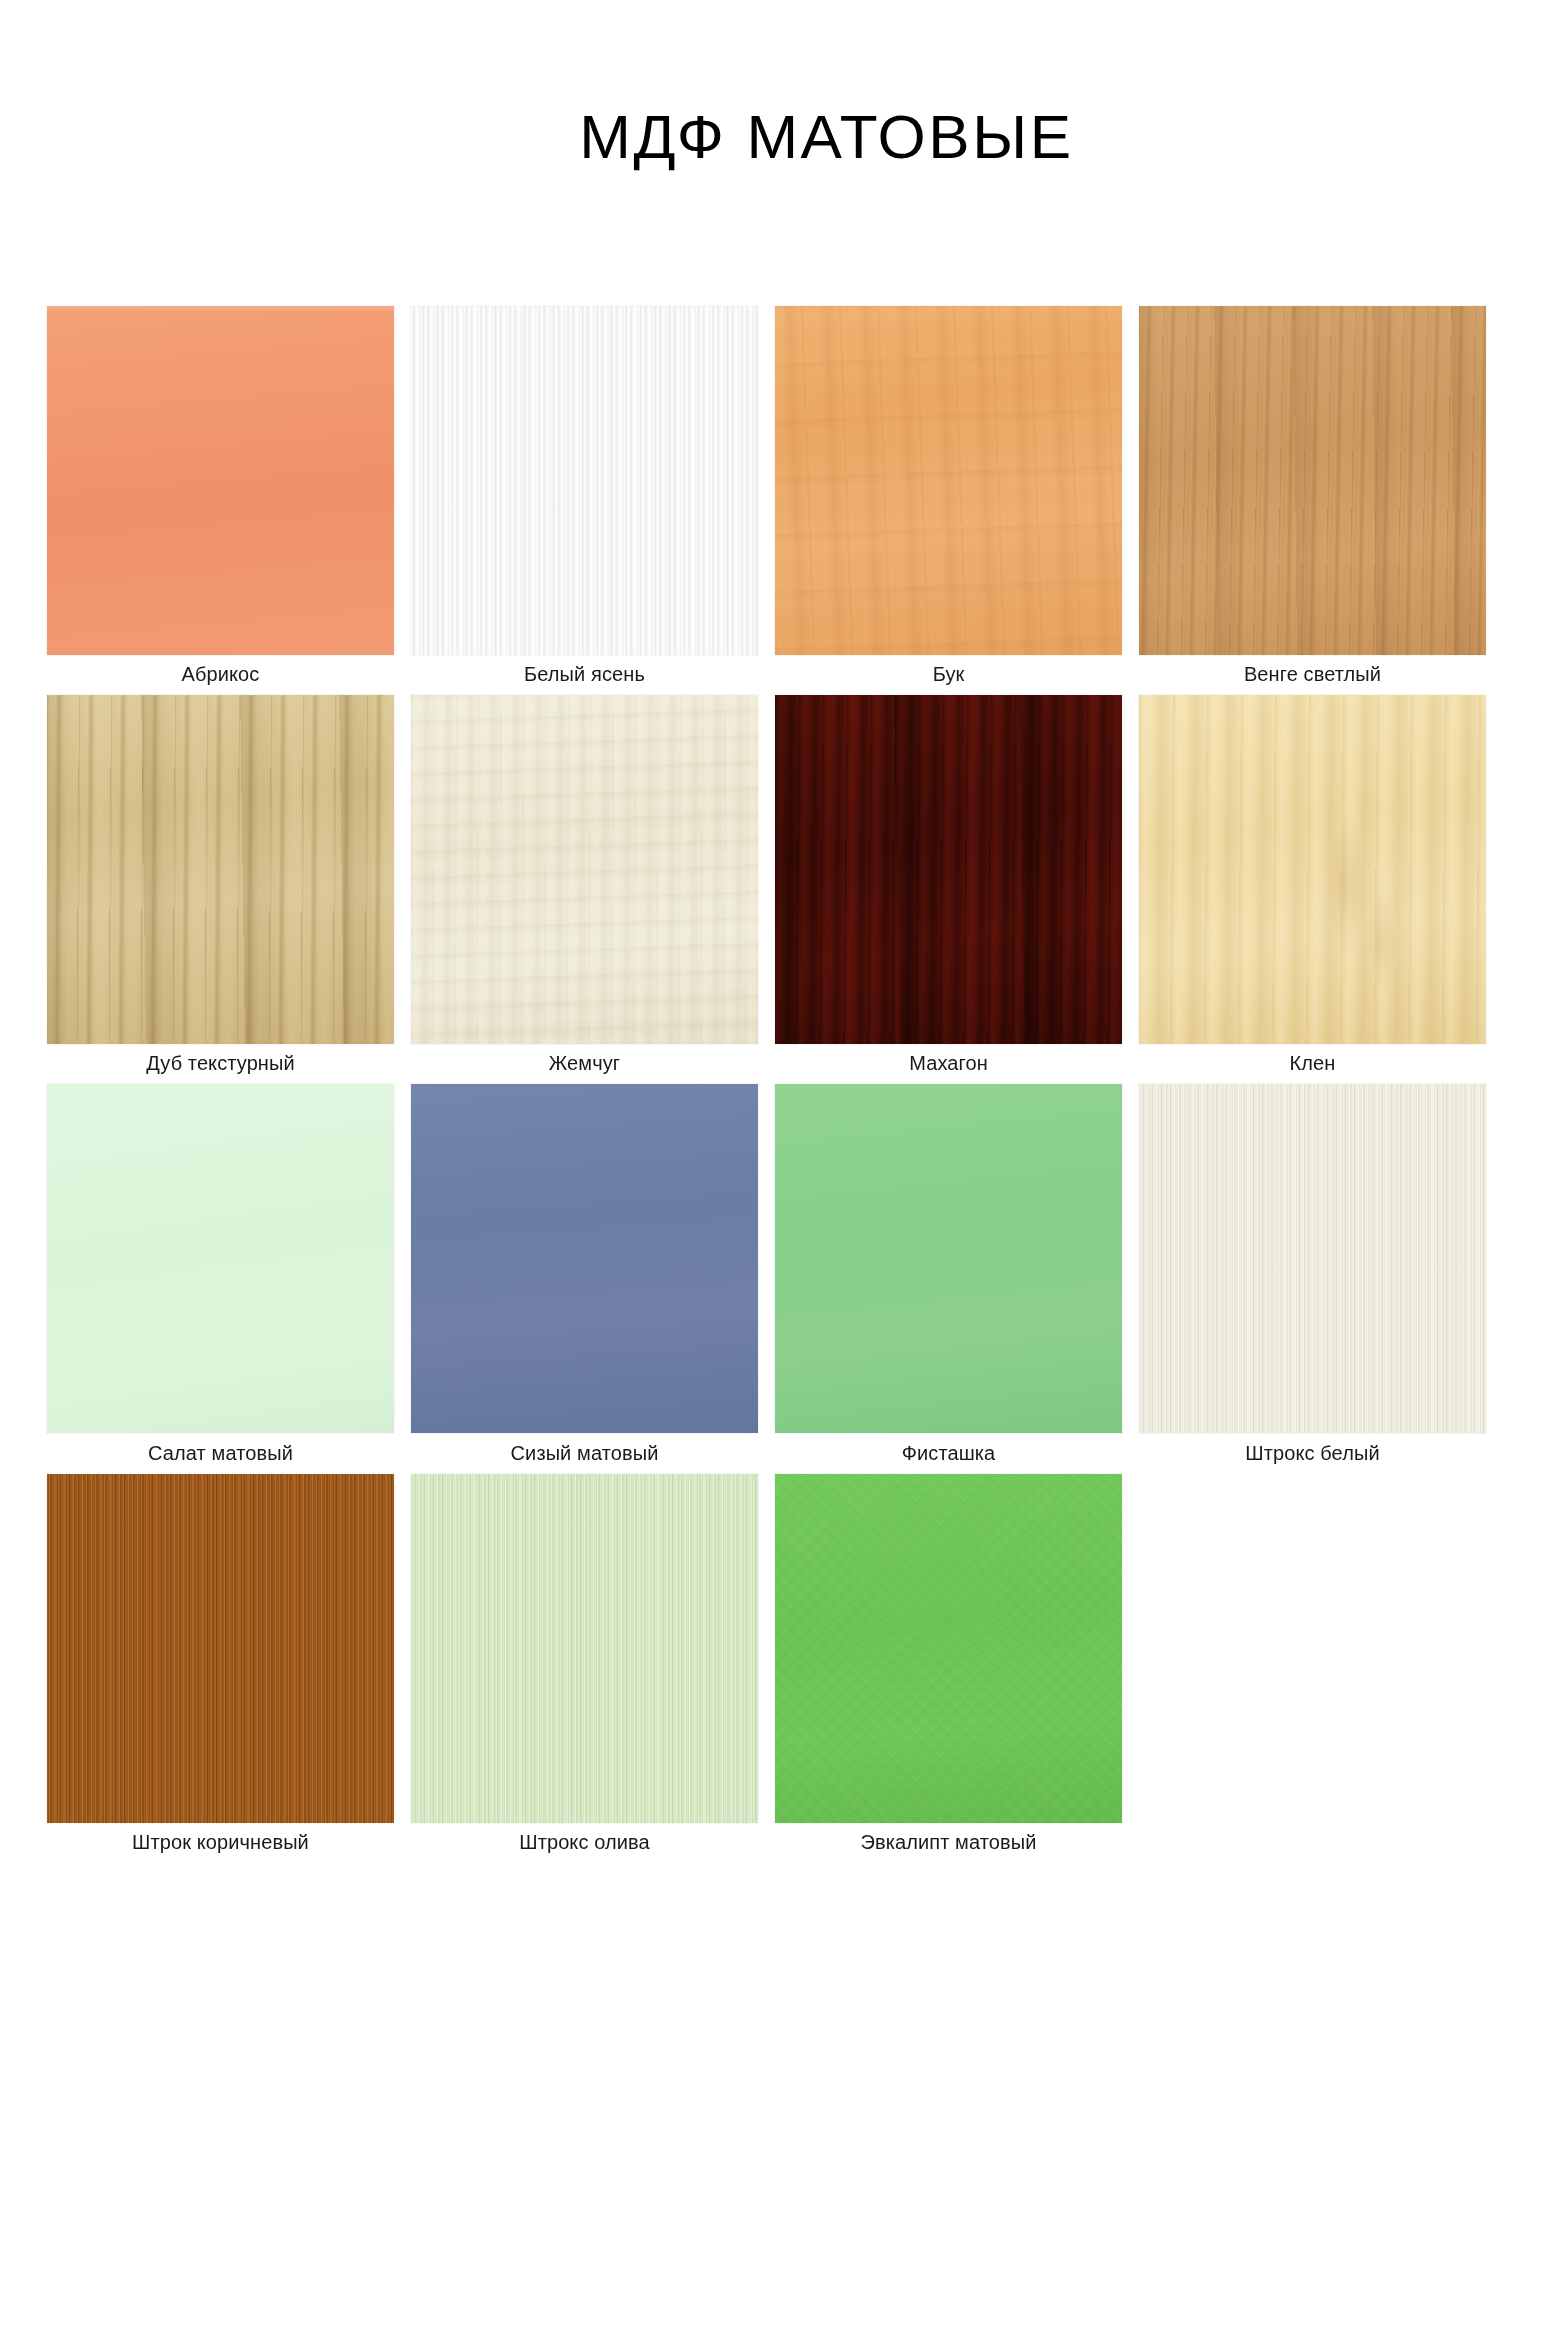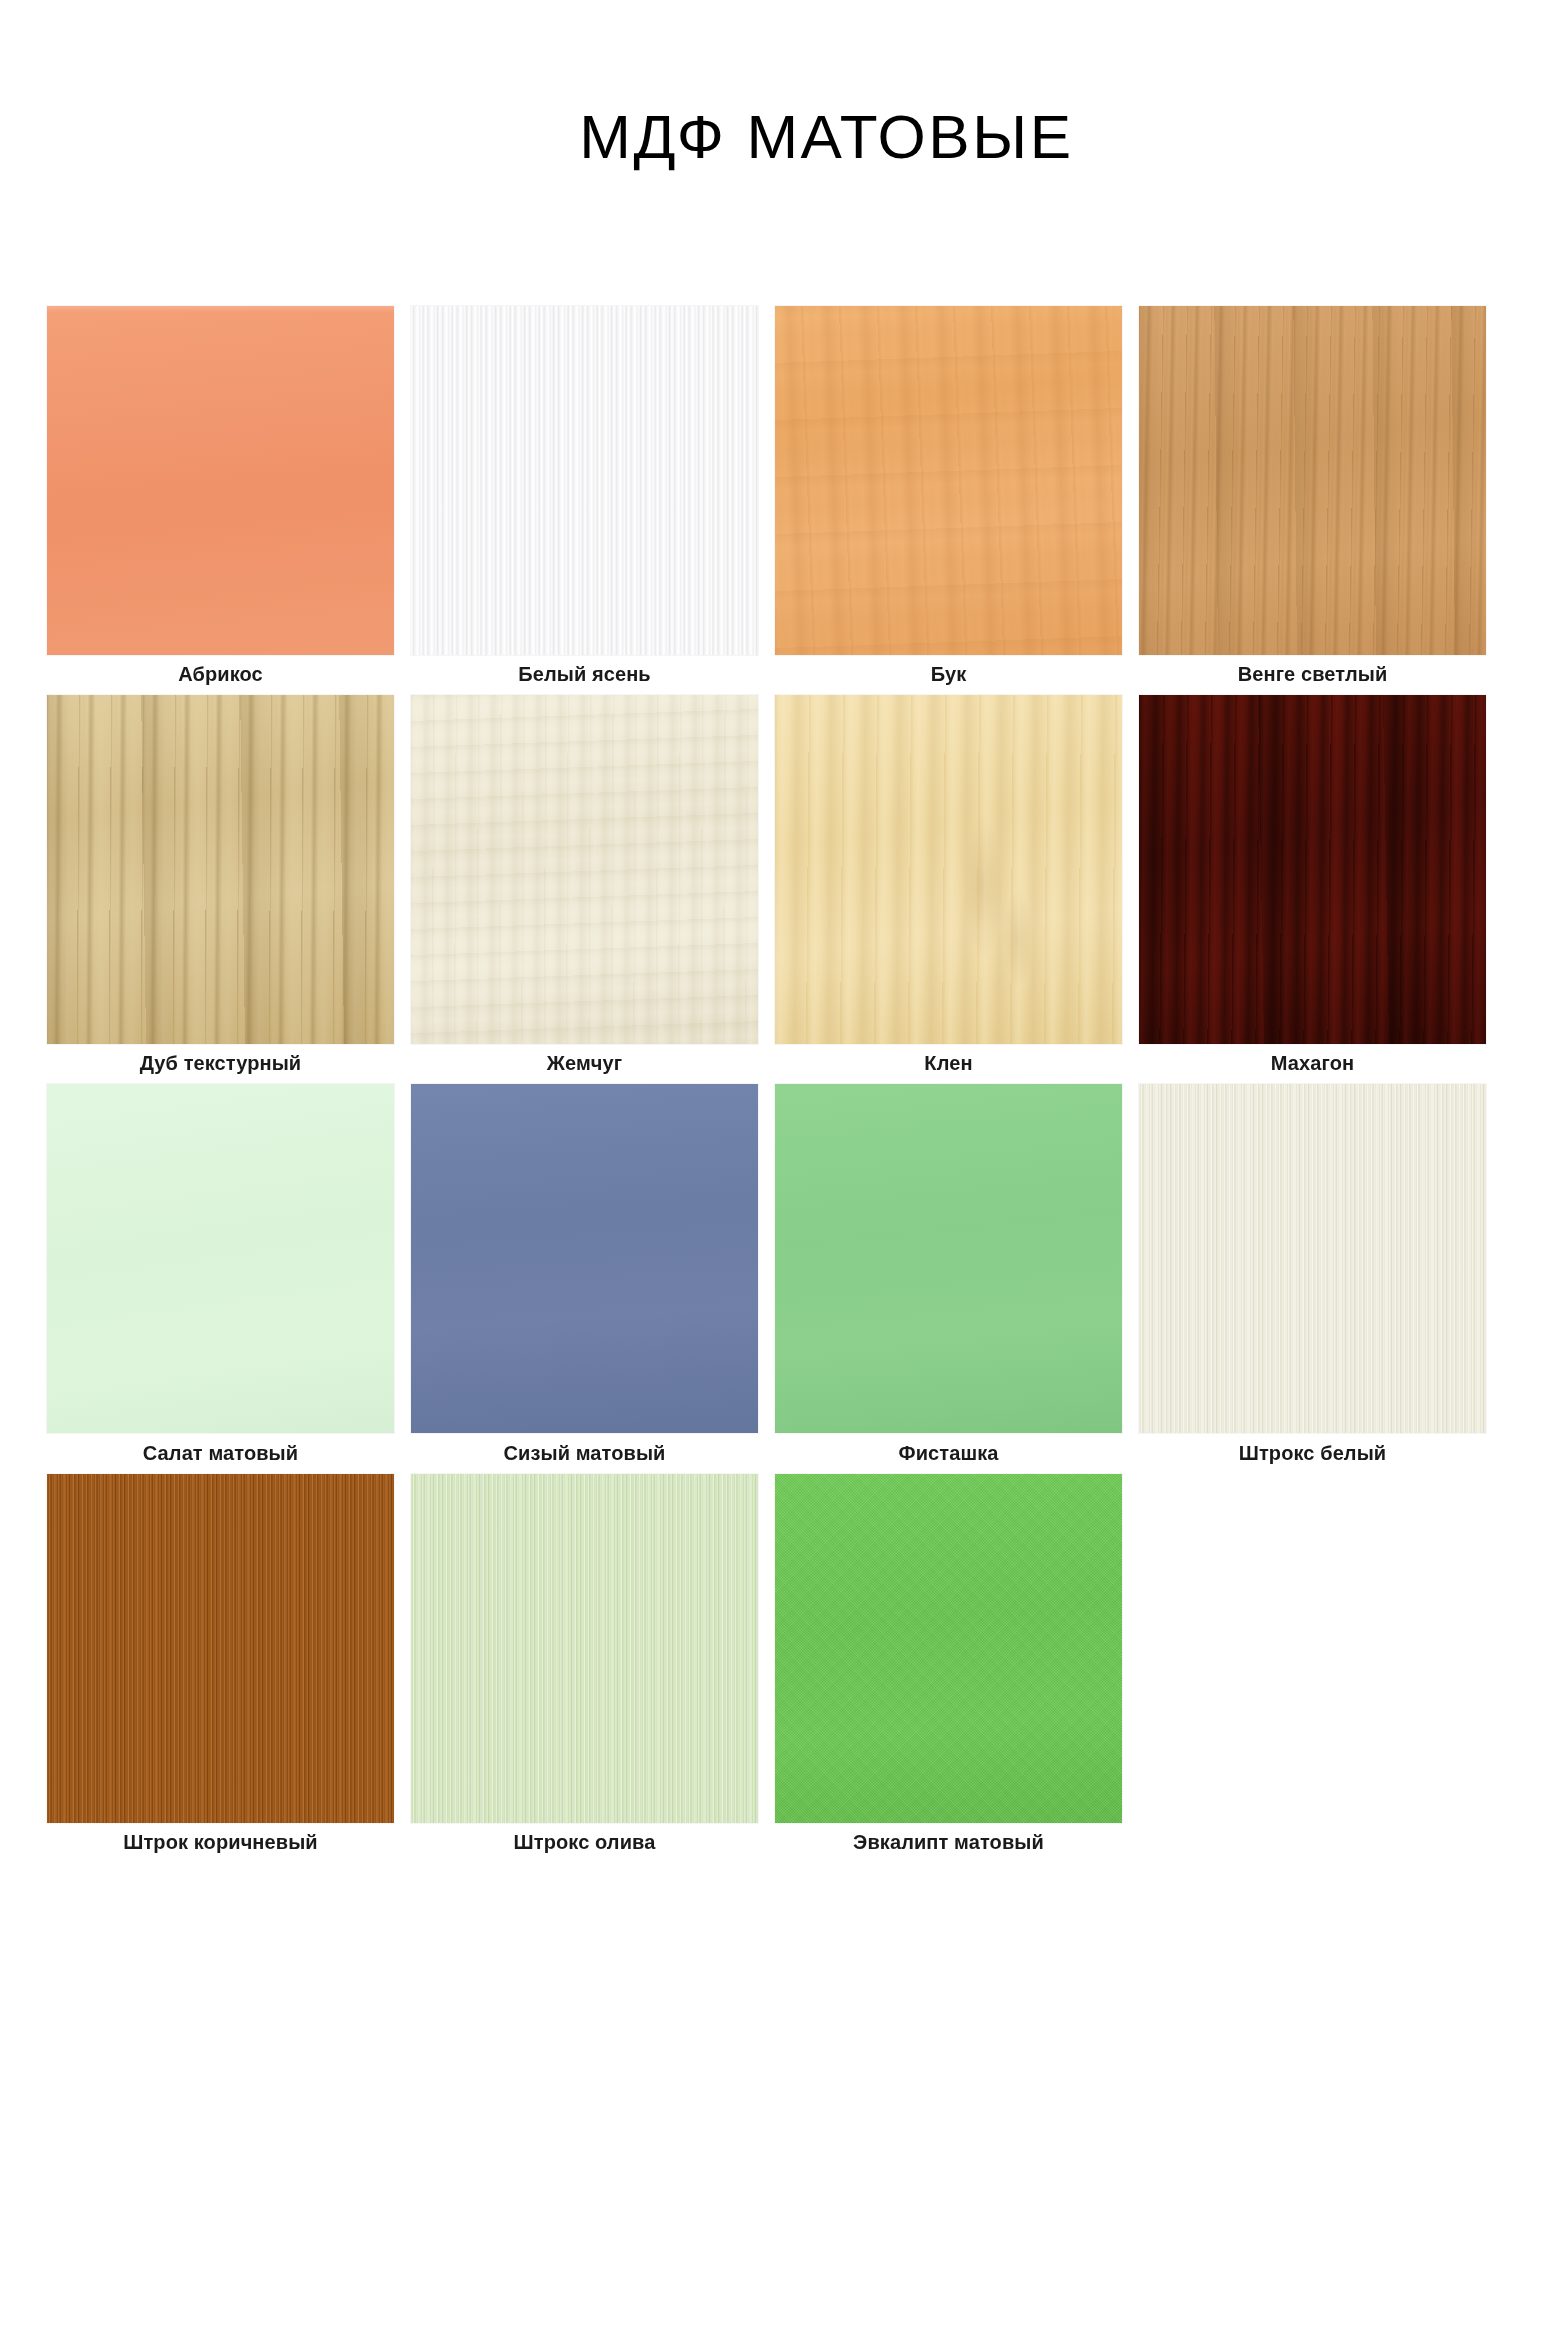--- a/index.html
+++ b/index.html
@@ -71,21 +71,21 @@
 
   .swatch-chip .tex {
     position: absolute;
     inset: 0;
   }
 
   .swatch-label {
     width: 349px;
     text-align: center;
     font-size: 20px;
-    font-weight: 700;
+    font-weight: 400;
     color: #1a1a1a;
     padding-top: 7.2px;
     padding-bottom: 8px;
     line-height: 1.15;
     white-space: nowrap;
     letter-spacing: 0.1px;
   }
 
   
 
@@ -326,32 +326,32 @@
         <div class="swatch-label">Дуб текстурный</div>
       </div>
       <div class="swatch-cell">
         <div class="swatch-chip">
           <div class="tex tex-pearl"></div>
         </div>
         <div class="swatch-label">Жемчуг</div>
       </div>
       <div class="swatch-cell">
         <div class="swatch-chip">
+          <div class="tex tex-mahogany"></div>
+        </div>
+        <div class="swatch-label">Махагон</div>
+      </div>
+      <div class="swatch-cell">
+        <div class="swatch-chip">
           <div class="tex tex-maple"></div>
         </div>
         <div class="swatch-label">Клен</div>
       </div>
       <div class="swatch-cell">
         <div class="swatch-chip">
-          <div class="tex tex-mahogany"></div>
-        </div>
-        <div class="swatch-label">Махагон</div>
-      </div>
-      <div class="swatch-cell">
-        <div class="swatch-chip">
           <div class="tex tex-lettuce"></div>
         </div>
         <div class="swatch-label">Салат матовый</div>
       </div>
       <div class="swatch-cell">
         <div class="swatch-chip">
           <div class="tex tex-dove"></div>
         </div>
         <div class="swatch-label">Сизый матовый</div>
       </div>

